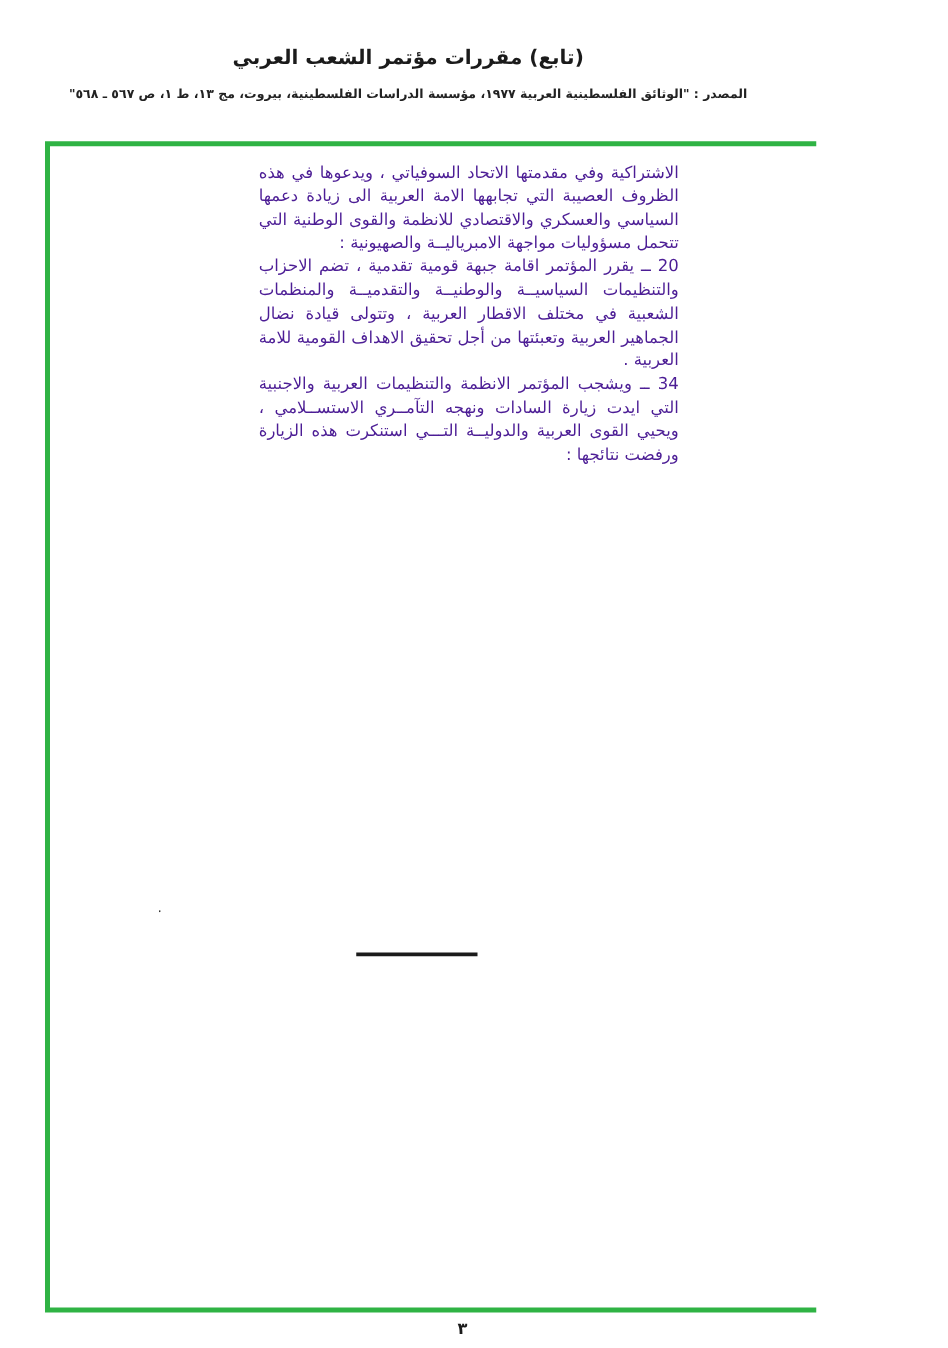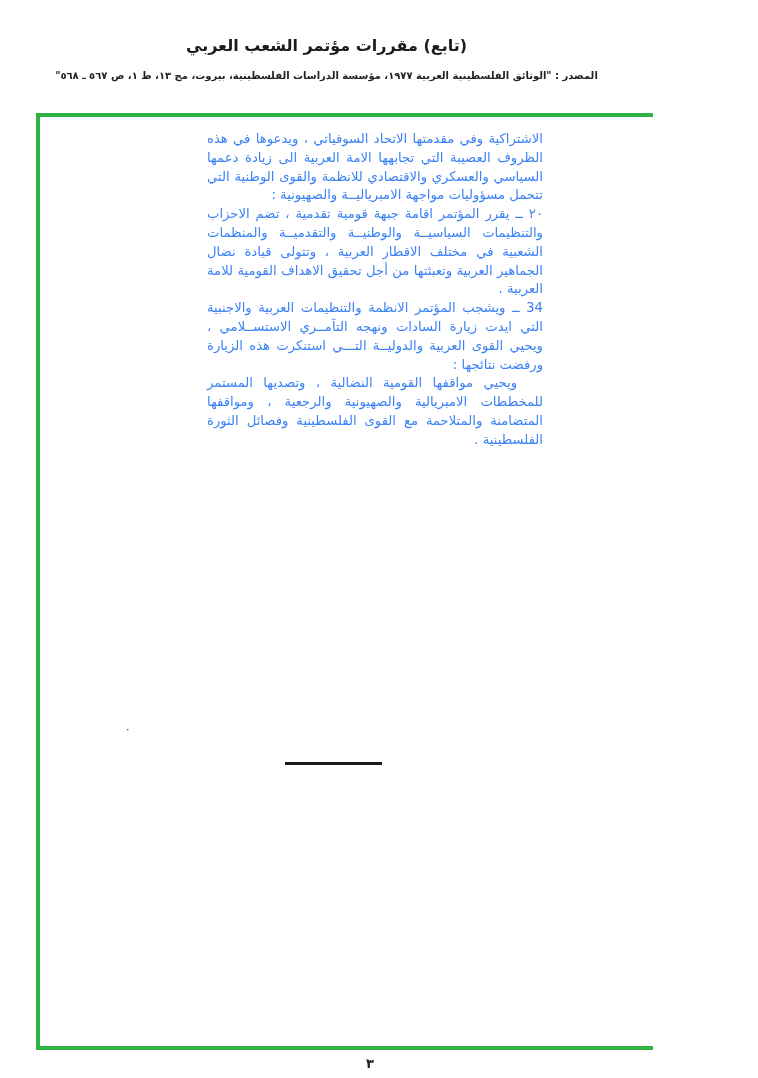--- a/index.html
+++ b/index.html
@@ -51,21 +51,21 @@
   .text-col {
     position: absolute;
     top: 13px;
     left: 50%;
     transform: translateX(-50%);
     width: 336px;
     direction: rtl;
     text-align: justify;
     font-size: 13.2px;
     line-height: 18.8px;
-    color: #3b82f6;
+    color: #4c1d95;
   }
   .text-col p {
     margin: 0;
     padding: 0;
   }
   .text-col p.indent {
     text-indent: 26px;
   }
   .stray-mark {
     position: absolute;
@@ -99,23 +99,22 @@
 <div class="sheet" style="color: rgb(27, 27, 27);">
 
   <div class="doc-title">(تابع) مقررات مؤتمر الشعب العربي</div>
 
   <div class="source-line">المصدر :  "الوثائق الفلسطينية العربية ١٩٧٧، مؤسسة الدراسات الفلسطينية، بيروت، مج ١٣، ط ١، ص ٥٦٧ ـ ٥٦٨"</div>
 
   <div class="frame" style="border-color: rgb(47, 179, 68);">
 
     <div class="text-col" id="paragraph-host">
         <p class="">الاشتراكية وفي مقدمتها الاتحاد السوفياتي ، ويدعوها في هذه الظروف العصيبة التي تجابهها الامة العربية الى زيادة دعمها السياسي والعسكري والاقتصادي للانظمة والقوى الوطنية التي تتحمل مسؤوليات مواجهة الامبرياليــة والصهيونية :</p>
-        <p class="">٢٠ ــ يقرر المؤتمر اقامة جبهة قومية تقدمية ، تضم الاحزاب والتنظيمات السياسيــة والوطنيــة والتقدميــة والمنظمات الشعبية في مختلف الاقطار العربية ، وتتولى قيادة نضال الجماهير العربية وتعبئتها من أجل تحقيق الاهداف القومية للامة العربية .</p>
+        <p class="">20 ــ يقرر المؤتمر اقامة جبهة قومية تقدمية ، تضم الاحزاب والتنظيمات السياسيــة والوطنيــة والتقدميــة والمنظمات الشعبية في مختلف الاقطار العربية ، وتتولى قيادة نضال الجماهير العربية وتعبئتها من أجل تحقيق الاهداف القومية للامة العربية .</p>
         <p class="">34 ــ ويشجب المؤتمر الانظمة والتنظيمات العربية والاجنبية التي ايدت زيارة السادات ونهجه التآمــري الاستســلامي ، ويحيي القوى العربية والدوليــة التـــي استنكرت هذه الزيارة ورفضت نتائجها :</p>
-        <p class="indent">ويحيي مواقفها القومية النضالية ، وتصديها المستمر للمخططات الامبريالية والصهيونية والرجعية ، ومواقفها المتضامنة والمتلاحمة مع القوى الفلسطينية وفصائل الثورة الفلسطينية .</p>
       </div>
 
     <div class="stray-mark">·</div>
 
     <div class="divider"></div>
 
   </div>
 
   <div class="page-number">٣</div>
 

